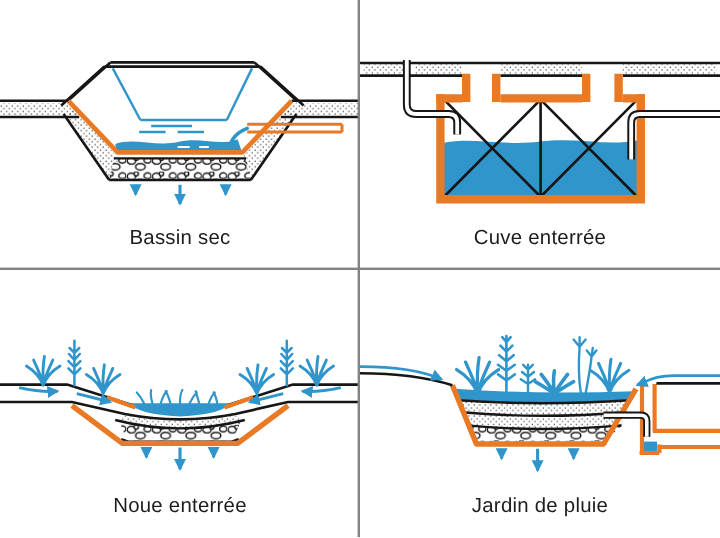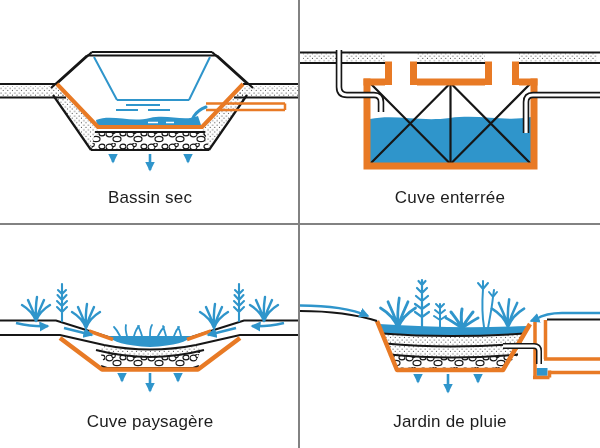--- a/index.html
+++ b/index.html
@@ -181,21 +181,21 @@
         <path d="M284,99 Q266,103 252,102" marker-end="url(#mArr)"></path>
         <path d="M236,104 L208,111" marker-end="url(#mArr)"></path>
       </g>
 
       <g class="blu" stroke-width="2.6">
         <path d="M122,149 V157" marker-end="url(#mArr)"></path>
         <path d="M150,149 V167" marker-end="url(#mArr)"></path>
         <path d="M178,149 V157" marker-end="url(#mArr)"></path>
       </g>
     </svg>
-    <div class="caption">Cuve paysagère</div>
+    <div class="caption">Noue enterrée</div>
   </div>
 
   <div class="panel" id="p4">
     <svg class="diagram" viewBox="0 0 300 224">
 
       <path class="wat" d="M79,100 Q150,105 228,102 L225,109 Q150,114 82,109 Z"></path>
 
       <g>
         <path fill="url(#st)" d="M82,110 Q150,115 225,110 L222,119 Q150,125 85,119 Z"></path>
         <path fill="url(#st)" d="M85,120 Q150,126 222,120 L218,130 Q150,136 89,130 Z"></path>

